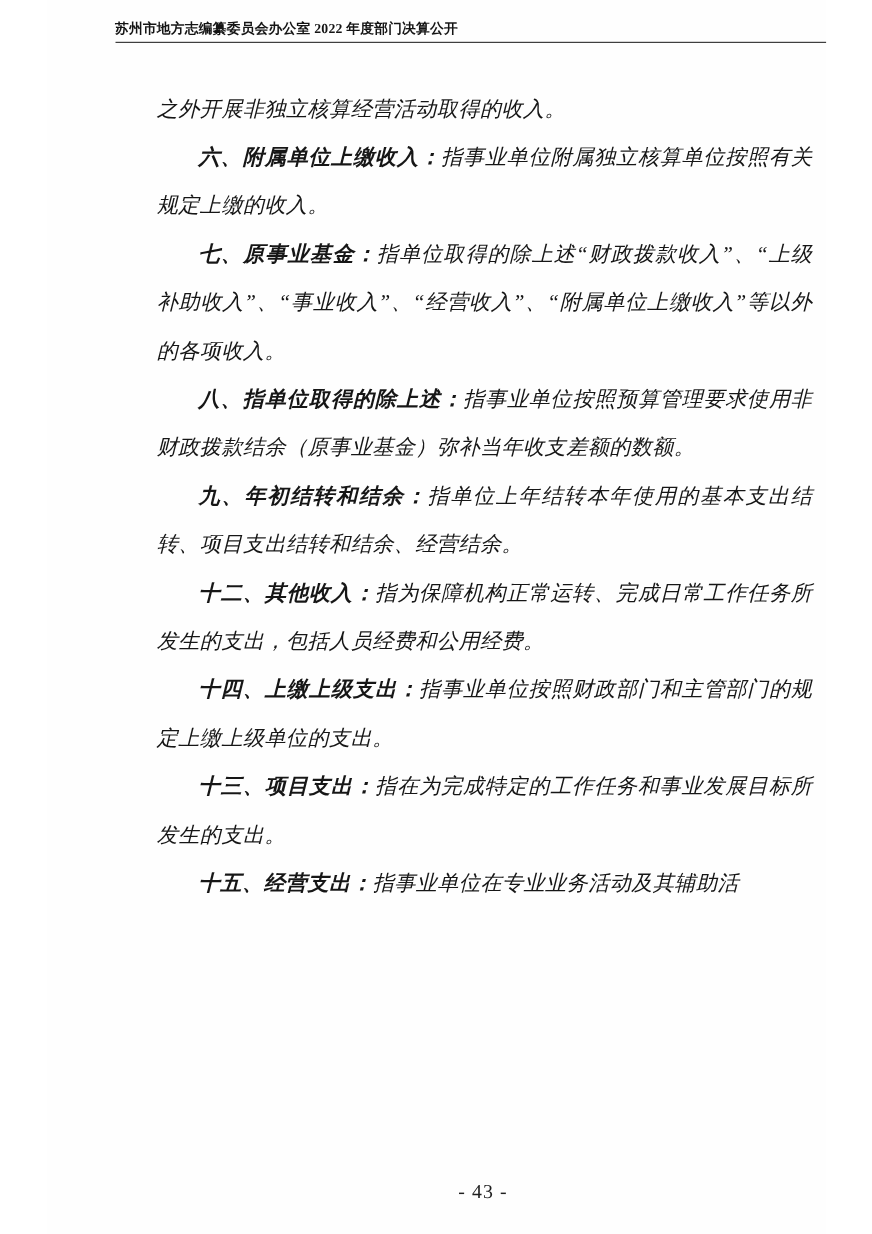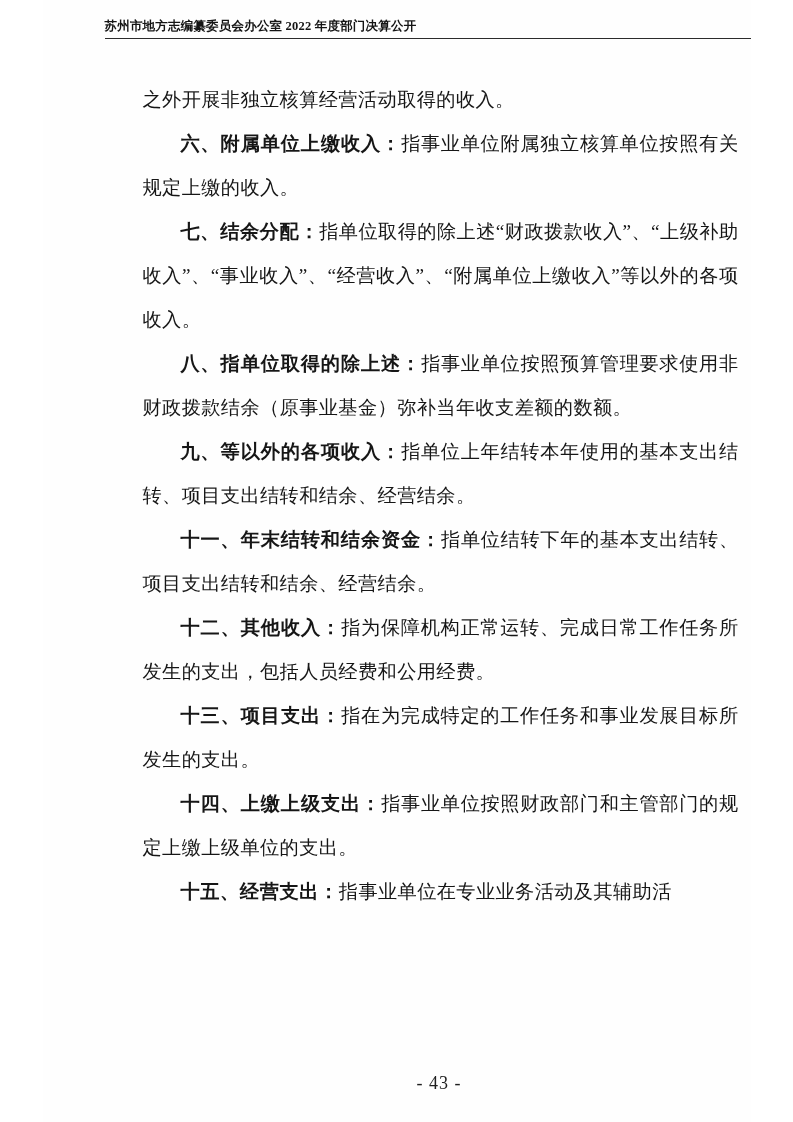--- a/index.html
+++ b/index.html
@@ -46,20 +46,21 @@
     width: 596px;
   }
   p.para {
     margin: 0;
     font-size: 19.2px;
     line-height: 44px;
     text-align: justify;
     text-justify: inter-ideograph;
     letter-spacing: 0.4px;
     color: #161616;
+    font-style: italic;
   }
   p.para.indent {
     text-indent: 38px;
   }
   .term {
     font-weight: bold;
     letter-spacing: 0.6px;
   }
   .footer {
     position: absolute;
@@ -76,25 +77,24 @@
 <body>
 
 <div class="page">
 
   <div class="header">苏州市地方志编纂委员会办公室 2022 年度部门决算公开</div>
   <div class="header-rule"></div>
 
   <div class="content">
     <p class="para"><span class="term"></span><span>之外开展非独立核算经营活动取得的收入。</span></p>
     <p class="para indent"><span class="term">六、附属单位上缴收入：</span><span>指事业单位附属独立核算单位按照有关规定上缴的收入。</span></p>
-    <p class="para indent"><span class="term">七、结余分配：</span><span>指单位取得的除上述“财政拨款收入”、“上级补助收入”、“事业收入”、“经营收入”、“附属单位上缴收入”等以外的各项收入。</span></p>
+    <p class="para indent"><span class="term">七、原事业基金：</span><span>指单位取得的除上述“财政拨款收入”、“上级补助收入”、“事业收入”、“经营收入”、“附属单位上缴收入”等以外的各项收入。</span></p>
     <p class="para indent"><span class="term">八、指单位取得的除上述：</span><span>指事业单位按照预算管理要求使用非财政拨款结余（原事业基金）弥补当年收支差额的数额。</span></p>
-    <p class="para indent"><span class="term">九、等以外的各项收入：</span><span>指单位上年结转本年使用的基本支出结转、项目支出结转和结余、经营结余。</span></p>
-    <p class="para indent"><span class="term">十一、年末结转和结余资金：</span><span>指单位结转下年的基本支出结转、项目支出结转和结余、经营结余。</span></p>
+    <p class="para indent"><span class="term">九、年初结转和结余：</span><span>指单位上年结转本年使用的基本支出结转、项目支出结转和结余、经营结余。</span></p>
     <p class="para indent"><span class="term">十二、其他收入：</span><span>指为保障机构正常运转、完成日常工作任务所发生的支出，包括人员经费和公用经费。</span></p>
+    <p class="para indent"><span class="term">十四、上缴上级支出：</span><span>指事业单位按照财政部门和主管部门的规定上缴上级单位的支出。</span></p>
     <p class="para indent"><span class="term">十三、项目支出：</span><span>指在为完成特定的工作任务和事业发展目标所发生的支出。</span></p>
-    <p class="para indent"><span class="term">十四、上缴上级支出：</span><span>指事业单位按照财政部门和主管部门的规定上缴上级单位的支出。</span></p>
     <p class="para indent"><span class="term">十五、经营支出：</span><span>指事业单位在专业业务活动及其辅助活</span></p>
   </div>
 
   <div class="footer">- 43 -</div>
 
 </div>
 
 </body></html>

